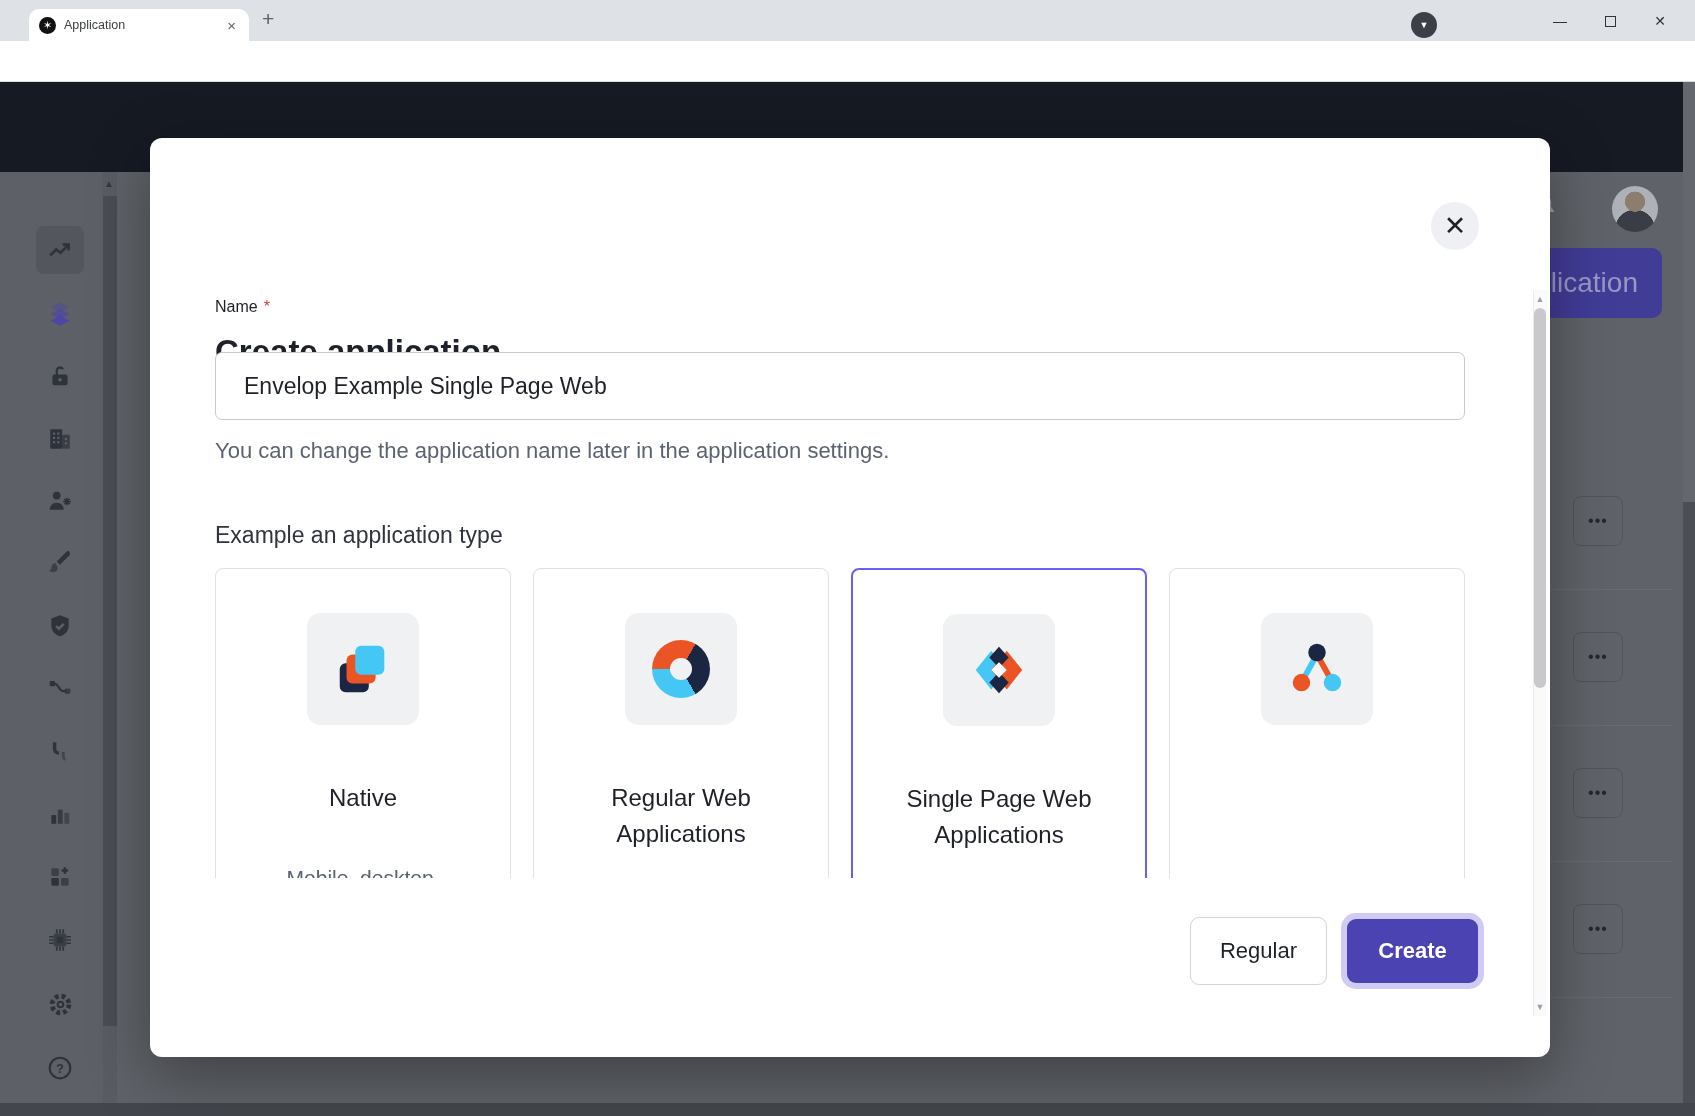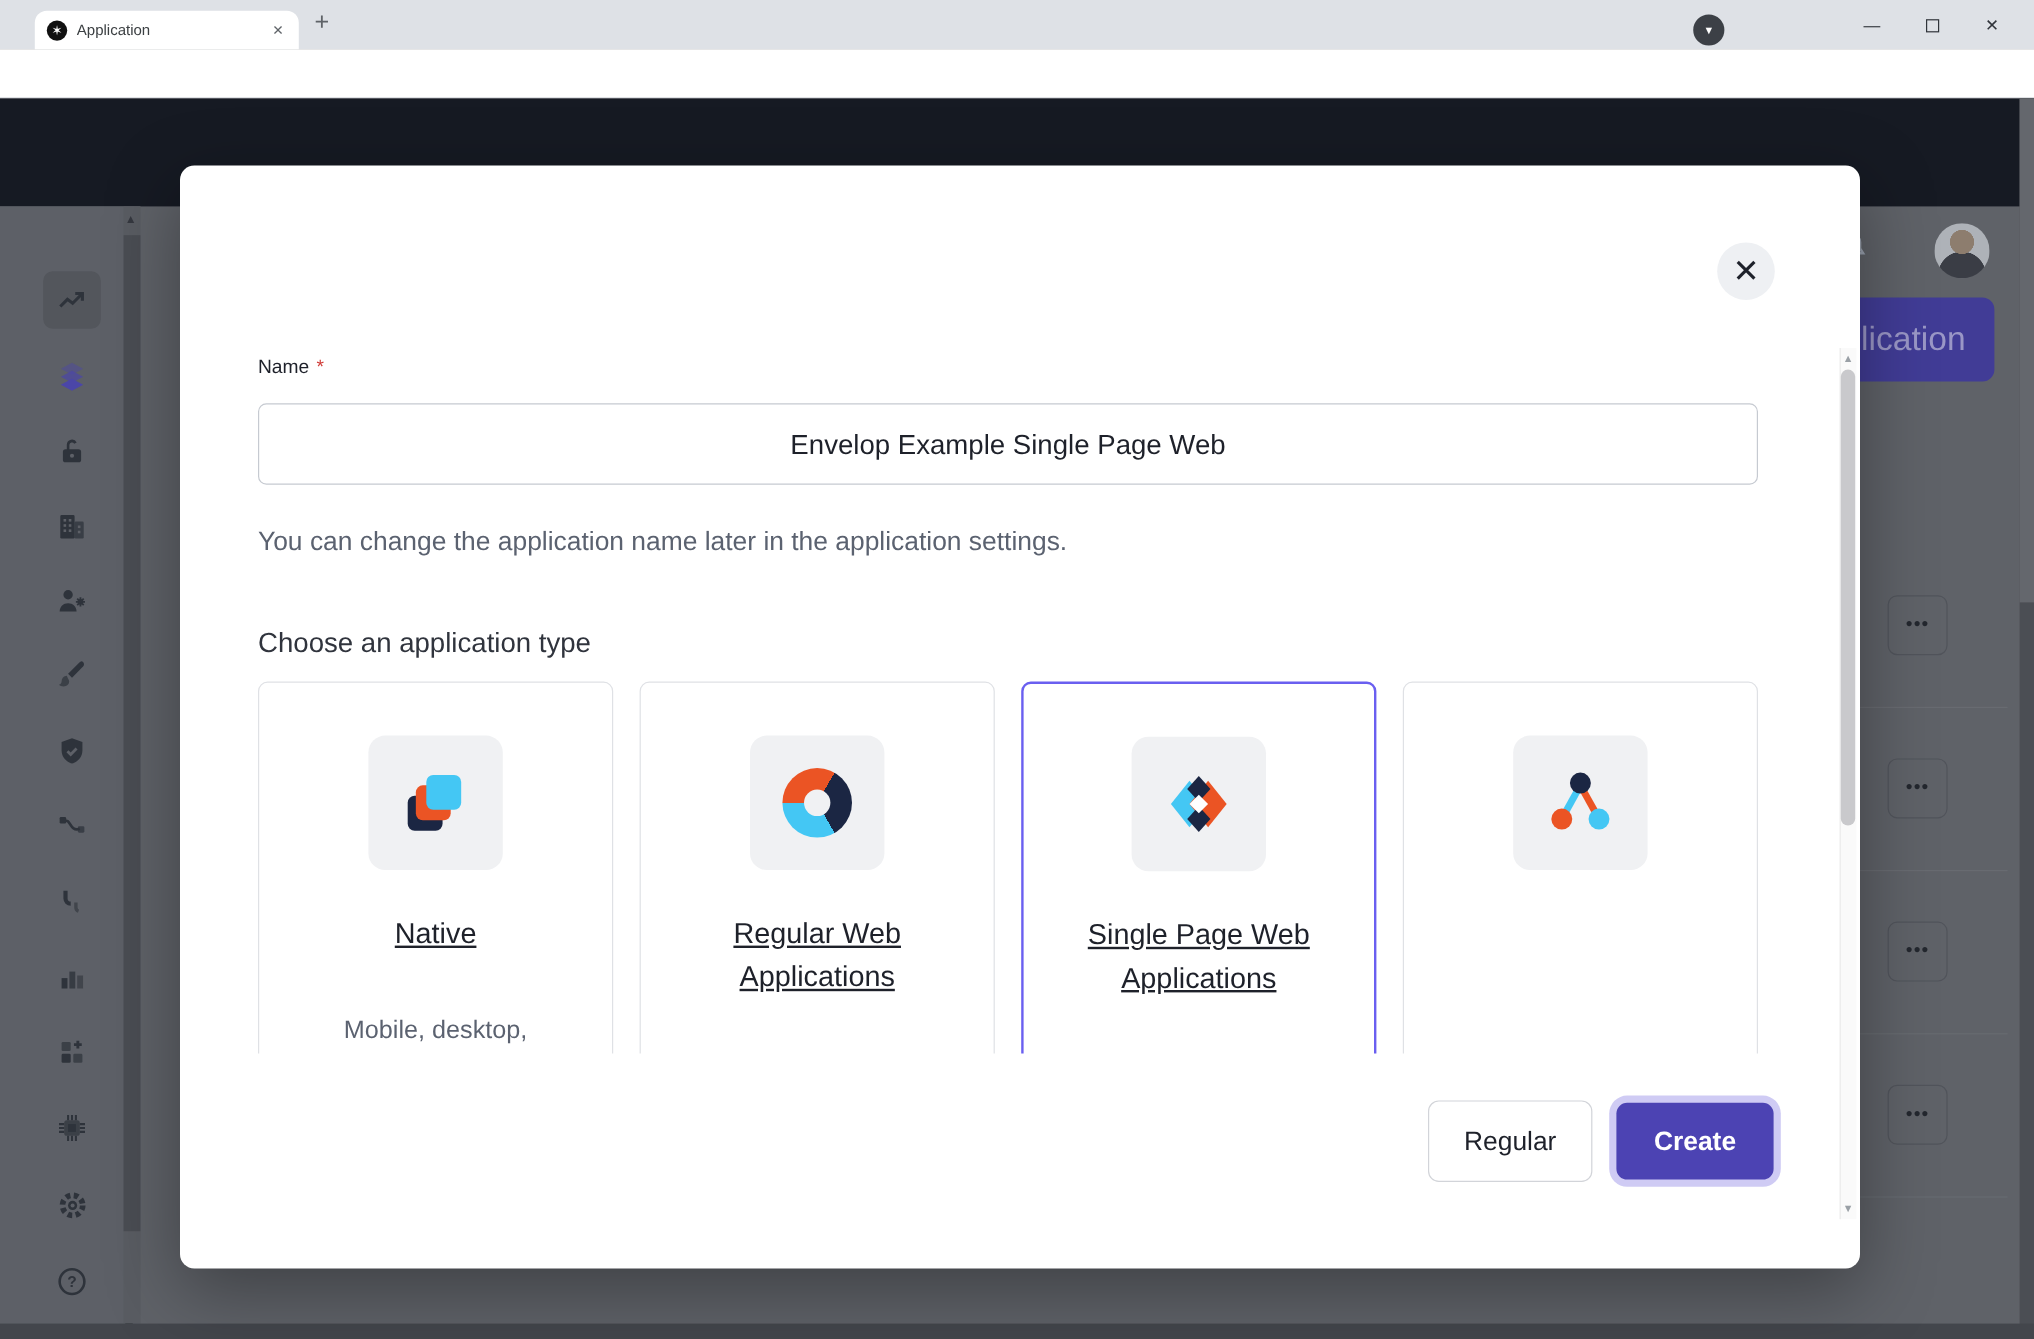--- a/index.html
+++ b/index.html
@@ -79,30 +79,30 @@
   
   #modal { left:150px; top:138px; width:1400px; height:919px; background:#fff; border-radius:12px;
          box-shadow:0 18px 60px rgba(0,0,0,.35); }
   #modal-title { left:65px; top:195px; font-size:33px; font-weight:700; color:#1e212a; }
   #modal-close { left:1281px; top:64px; width:48px; height:48px; border-radius:50%; background:#eef0f3;
          color:#1e212a; font-size:27px; display:flex; align-items:center; justify-content:center; }
   #modal-body { left:0; top:152px; width:1383px; height:588px; overflow:hidden; }
   .mb-inner { position:absolute; left:65px; top:0; width:1250px; }
   #name-label { top:8px; font-size:16px; color:#1e212a; }
   #name-label .req { color:#d03c38; margin-left:6px; }
-  #name-input { top:46px; width:1250px; height:68px; border:1px solid #c6cad1; border-radius:7px;
-         font-size:23px; color:#1e212a; padding:0 28px; font-family:"Liberation Sans",sans-serif; background:#fff;text-align:center; }
+  #name-input { top:62px; width:1250px; height:68px; border:1px solid #c6cad1; border-radius:7px;
+         font-size:23px; color:#1e212a; padding:0 28px; font-family:"Liberation Sans",sans-serif; background:#fff; }
   #name-help { top:148px; font-size:22px; color:#5b6270; }
   #choose-label { top:232px; font-size:23px; color:#30343d; }
   #cards { top:278px; display:flex; gap:22px; }
   .card { width:296px; height:340px; background:#fff; border:1px solid #dfe1e5; border-radius:8px; position:relative; }
   .card.selected { border:2px solid #6a5ff0; }
   .icon-tile { width:112px; height:112px; background:#f0f1f3; border-radius:14px; margin:44px auto 0;
          display:flex; align-items:center; justify-content:center; }
-  .card-title { width:210px; margin:36px auto 0; text-align:center; font-size:24px; line-height:36px; color:#1e212a;text-decoration:underline; }
+  .card-title { width:210px; margin:55px auto 0; text-align:center; font-size:24px; line-height:36px; color:#1e212a; }
   .card-desc { width:178px; margin:46px auto 0; text-align:center; font-size:21px; line-height:31px; color:#5b6270; }
   #modal-scrollbar { left:1383px; top:152px; width:14px; height:726px; background:#fafafa; border-left:1px solid #ececec; }
   #modal-thumb { left:1384px; top:170px; width:12px; height:380px; background:#c9c9cc; border-radius:6px; }
   .mscroll-arrow { left:1384px; width:12px; text-align:center; color:#9aa0a6; font-size:9px; }
   #rwa-donut { width:58px; height:58px; border-radius:50%;
          background:conic-gradient(from 30deg, #1b2643 0 120deg, #44c7f4 120deg 240deg, #eb5424 240deg 360deg);
          display:flex; align-items:center; justify-content:center; }
   #rwa-donut::after { content:""; width:22px; height:22px; border-radius:50%; background:#f0f1f3; }
   #btn-cancel { left:1040px; top:779px; width:137px; height:68px; background:#fff; border:1px solid #d2d4d9;
          border-radius:9px; font-size:22px; color:#1e212a; display:flex; align-items:center; justify-content:center; }
@@ -381,21 +381,21 @@
 <div class="abs" id="modal">
   <div class="abs" id="modal-title">Create application</div>
   <div class="abs" id="modal-close">✕</div>
 
   <div class="abs" id="modal-body">
     <div class="abs mb-inner" id="name-label">
       <span>Name</span><span class="req">*</span>
     </div>
     <input class="abs mb-inner" id="name-input" value="Envelop Example Single Page Web" style="">
     <div class="abs mb-inner" id="name-help">You can change the application name later in the application settings.</div>
-    <div class="abs mb-inner" id="choose-label">Choose an application type</div>
+    <div class="abs mb-inner" id="choose-label">Example an application type</div>
 
     <div class="abs mb-inner" id="cards">
       <div class="card">
         <div class="icon-tile">
           <svg width="62" height="62" viewBox="0 0 64 64">
               <rect x="8" y="26" width="30" height="30" rx="6" fill="#1b2643"></rect>
               <rect x="15" y="17" width="30" height="30" rx="6" fill="#eb5424"></rect>
               <rect x="24" y="8" width="30" height="30" rx="6" fill="#44c7f4"></rect>
             </svg>
         </div>

